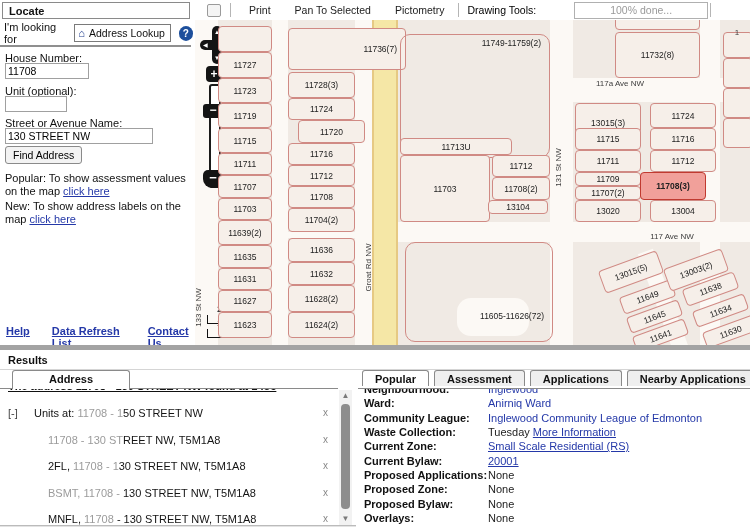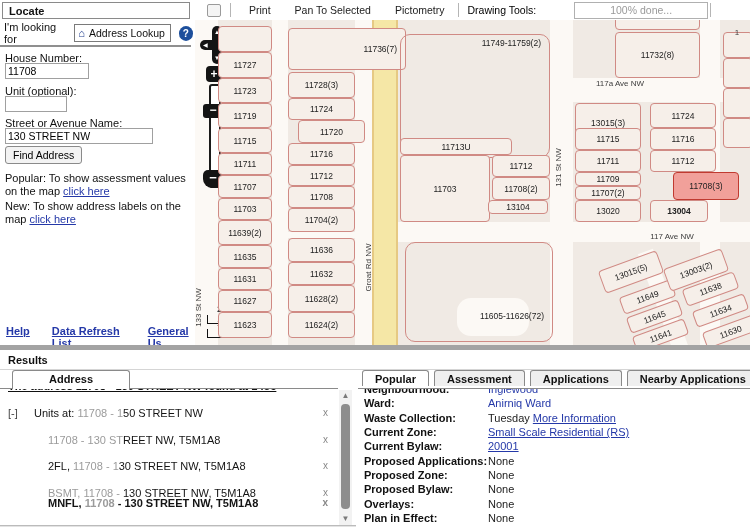--- a/index.html
+++ b/index.html
@@ -114,21 +114,21 @@
   <div class="promo" style="top:172px;">
     <span>Popular: To show assessment values on the map </span><span class="link">click here</span>
   </div>
   <div class="promo" style="top:200px;">
     <span>New: To show address labels on the map </span><span class="link">click here</span>
   </div>
 
   <div class="footer-links">
     <span>Help</span>
     <span>Data Refresh List</span>
-    <span>General Us</span>
+    <span>Contact Us</span>
   </div>
 </div>
 
 <div id="map-section">
   <div id="map-toolbar">
     <div class="tb-icon"></div>
     <div class="tb-sep" style="margin:0 8px 0 9px;"></div>
     <span class="tb-item" style="margin-left:10px;">Print</span>
     <span class="tb-item" style="margin-left:24px;">Pan To Selected</span>
     <span class="tb-item" style="margin-left:24px;">Pictometry</span>
@@ -289,24 +289,24 @@
       </div>
       <div class="parcel" style="left: 455px; top: 83px; width: 66px; height: 25px;">
         <span>11724</span>
       </div>
       <div class="parcel" style="left: 455px; top: 108px; width: 66px; height: 22px;">
         <span>11716</span>
       </div>
       <div class="parcel" style="left: 455px; top: 130px; width: 66px; height: 22px;">
         <span>11712</span>
       </div>
-      <div class="parcel hl" style="left: 478px; top: 152px; width: 66px; height: 28px;">
+      <div class="parcel hl" style="left: 445px; top: 152px; width: 66px; height: 28px; font-weight: bold;">
         <span>11708(3)</span>
       </div>
-      <div class="parcel" style="left: 455px; top: 180px; width: 58px; height: 22px; font-weight: bold;">
+      <div class="parcel" style="left: 455px; top: 180px; width: 66px; height: 22px;">
         <span>13004</span>
       </div>
       <div class="parcel" style="left: 405px; top: 240px; width: 62px; height: 24px; transform: rotate(-20deg);">
         <span>13015(5)</span>
       </div>
       <div class="parcel" style="left: 425px; top: 268px; width: 55px; height: 18px; transform: rotate(-20deg);">
         <span>11649</span>
       </div>
       <div class="parcel" style="left: 432px; top: 288px; width: 55px; height: 17px; transform: rotate(-20deg);">
         <span>11645</span>
@@ -358,21 +358,21 @@
         <span class="row-close">x</span>
       </div>
       <div class="addr-row" style="top: 71px;">
         <div class="addr-text" style="left: 48px;"><span class="seg-k">2FL, </span><span class="seg-g">11708 - 1</span><span class="seg-k">30 STREET NW, T5M1A8</span></div>
         <span class="row-close">x</span>
       </div>
       <div class="addr-row" style="top: 98px;">
         <div class="addr-text" style="left: 48px;"><span class="seg-g">BSMT, 11708 - </span><span class="seg-k">130 STREET NW, T5M1A8</span></div>
         <span class="row-close">x</span>
       </div>
-      <div class="addr-row" style="top: 108px; font-weight: bold;">
+      <div class="addr-row" style="top: 124px;">
         <div class="addr-text" style="left: 48px;"><span class="seg-k">MNFL, </span><span class="seg-g">11708</span><span class="seg-k"> - 130 STREET NW, T5M1A8</span></div>
         <span class="row-close">x</span>
       </div>
     </div>
 
   <div id="v-scroll">
     <div class="v-arrow" style="top:0;">▲</div>
     <div id="v-thumb"></div>
     <div class="v-arrow" style="bottom:0;">▼</div>
   </div>
@@ -390,20 +390,24 @@
     <div id="info-rows">
         <div class="info-row clip">
           <div class="info-label">Neighbourhood:</div>
           <div><span class="seg-blue">Inglewood</span></div>
         </div>
         <div class="info-row">
           <div class="info-label">Ward:</div>
           <div><span class="seg-blue">Anirniq Ward</span></div>
         </div>
         <div class="info-row">
+          <div class="info-label">Community League:</div>
+          <div><span class="seg-blue">Inglewood Community League of Edmonton</span></div>
+        </div>
+        <div class="info-row">
           <div class="info-label">Waste Collection:</div>
           <div><span class="seg-plain">Tuesday </span><span class="seg-link">More Information</span></div>
         </div>
         <div class="info-row">
           <div class="info-label">Current Zone:</div>
           <div><span class="seg-link">Small Scale Residential (RS)</span></div>
         </div>
         <div class="info-row">
           <div class="info-label">Current Bylaw:</div>
           <div><span class="seg-link">20001</span></div>

